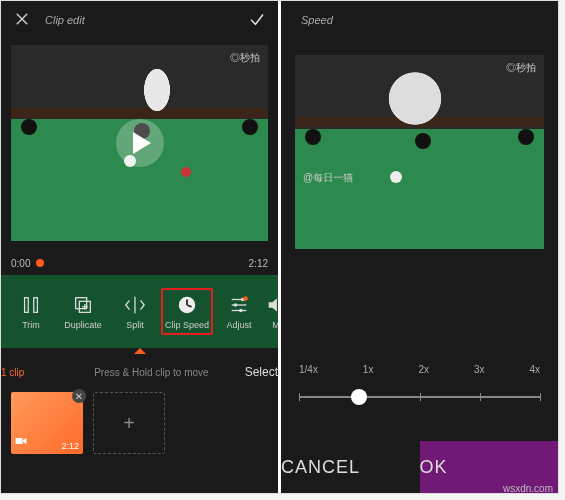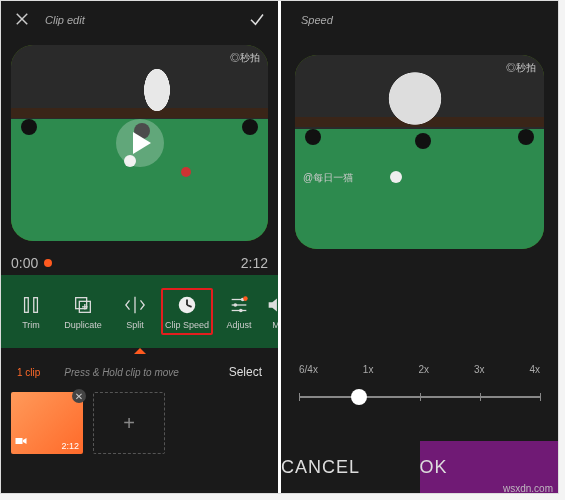--- a/index.html
+++ b/index.html
@@ -6,50 +6,50 @@
   body { background:#f4f4f4; width:565px; height:500px; overflow:hidden; position:relative; }
   .wrap { display:flex; width:559px; height:494px; background:#fff; border:1px solid #ddd; }
   .half { flex:1 1 50%; height:100%; background:#1a1a1a; display:flex; flex-direction:column; overflow:hidden; }
   .divider { width:3px; background:#fff; }
   
   .hdr { height:38px; display:flex; align-items:center; padding:0 12px; color:#aaa; font-size:11px; font-style:italic; }
   .hdr svg { width:18px; height:18px; }
   .hdr .title { margin-left:14px; flex:1; }
   .hdr .tick { color:#ddd; }
   
-  .preview { position:relative; margin:6px 10px 10px 10px; height:196px; background:#4d7c0f; overflow:hidden;border-radius:22px; }
+  .preview { position:relative; margin:6px 10px 10px 10px; height:196px; background:#4d7c0f; overflow:hidden; }
   .table { position:absolute; inset:0; }
   .felt { position:absolute; left:0; right:0; top:38%; bottom:0; background:#2d8a4e; }
   .wood { position:absolute; left:0; right:0; top:32%; height:10px; background:#3a2518; }
   .wall { position:absolute; left:0; right:0; top:0; height:38%; background:#2a2a2a; }
   .pocket { position:absolute; width:16px; height:16px; border-radius:50%; background:#111; }
   .p1{ top:38%; left:4%;} .p2{top:40%; left:48%;} .p3{top:38%; right:4%;}
   .cueball{position:absolute;width:12px;height:12px;border-radius:50%;background:#eee;top:56%;left:44%}
   .ball-r{position:absolute;width:10px;height:10px;border-radius:50%;background:#c33;top:62%;left:66%}
   .player{position:absolute;top:12%;left:45%;width:60px;height:70px;background:radial-gradient(ellipse at 50% 30%, #e8e8e8 30%, transparent 31%);}
   .playbtn{position:absolute;top:50%;left:50%;transform:translate(-50%,-50%);width:48px;height:48px;border-radius:50%;background:rgba(255,255,255,.25);display:flex;align-items:center;justify-content:center;}
   .playbtn:after{content:"";display:block;width:0;height:0;border-style:solid;border-width:11px 0 11px 18px;border-color:transparent transparent transparent #fff;margin-left:4px;}
   .wm{position:absolute;top:6px;right:8px;color:#ddd;font-size:10px;opacity:.9;}
   .wm2{position:absolute;left:8px;bottom:64px;color:#ccc;font-size:10px;}
   .speed-preview{ margin:16px 14px 10px 14px; height:194px; }
   
-  .tl{ height:24px; padding:0 10px; display:flex; align-items:center; color:#bbb; font-size:14px;text-align:right;}
+  .tl{ height:24px; padding:0 10px; display:flex; align-items:center; color:#bbb; font-size:10px;text-align:right;}
   .tl .dot{width:8px;height:8px;border-radius:50%;background:#ff5a1f;margin:0 6px;}
   .tl .spacer{flex:1;}
   
   .tbar{ height:73px; background:#14532d; display:flex; align-items:center; padding:0 4px; overflow:hidden;}
   .tool{flex:0 0 52px;display:flex;flex-direction:column;align-items:center;justify-content:center;color:#ccc;font-size:9px;gap:4px;padding:6px 0;}
   .tool svg{width:22px;height:22px;stroke:#ddd;fill:none;stroke-width:1.4;}
   .tool.sel{border:2.5px solid #e21e1e;border-radius:2px;padding:3.5px 0;}
   .tool.adjust svg{stroke:#ddd;}
   .adj-dot{fill:#ff5a1f;stroke:none;}
   
-  .cliprow{height:28px;display:flex;align-items:center;padding:0 16px;color:#bbb;font-size:10px;}
+  .cliprow{height:28px;display:flex;align-items:center;padding:0 0;color:#bbb;font-size:10px;gap:36px;}
   .cliprow .cnt{color:#ff6a2a;}
-  .cliprow .hint{flex:1;text-align:left;color:#888;font-style:italic;font-size:10px;margin-left:24px;}
+  .cliprow .hint{flex:1;text-align:right;color:#888;font-size:10px;margin-left:24px;}
   .cliprow .sel-link{color:#ddd;font-size:12px;}
   .caret{display:flex;justify-content:center;height:10px;}
   .caret span{width:0;height:0;border-left:6px solid transparent;border-right:6px solid transparent;border-bottom:6px solid #ff5a1f;}
   .clips{height:80px;padding:6px 10px;display:flex;gap:10px;}
   .thumb{position:relative;width:72px;height:62px;background:linear-gradient(135deg,#ff9a5a,#ff6a2a);border-radius:2px;}
   .thumb .x{position:absolute;top:-3px;right:-3px;width:14px;height:14px;border-radius:50%;background:#444;color:#ccc;font-size:10px;display:flex;align-items:center;justify-content:center;}
   .thumb .dur{position:absolute;right:4px;bottom:3px;color:#fff;font-size:9px;}
   .thumb .cam{position:absolute;left:4px;bottom:4px;}
   .add{width:72px;height:62px;border:1.5px dashed #555;border-radius:2px;display:flex;align-items:center;justify-content:center;color:#888;font-size:20px;}
   .slider-box{padding:28px 18px 0 18px;}
@@ -206,21 +206,21 @@
         <div class="cueball" style="left:38%;top:60%"></div>
       </div>
       <div class="wm">◎秒拍</div>
       <div class="wm2">@每日一猫</div>
     </div>
 
     <div style="flex:1"></div>
 
     <div class="slider-box">
       <div class="ticks">
-        <span>6/4x</span>
+        <span>1/4x</span>
         <span>1x</span>
         <span>2x</span>
         <span>3x</span>
         <span>4x</span>
       </div>
       <div class="track">
         <div class="line"></div>
         <div class="seg" style="left:0%"></div>
         <div class="seg" style="left:25%"></div>
         <div class="seg" style="left:50%"></div>

